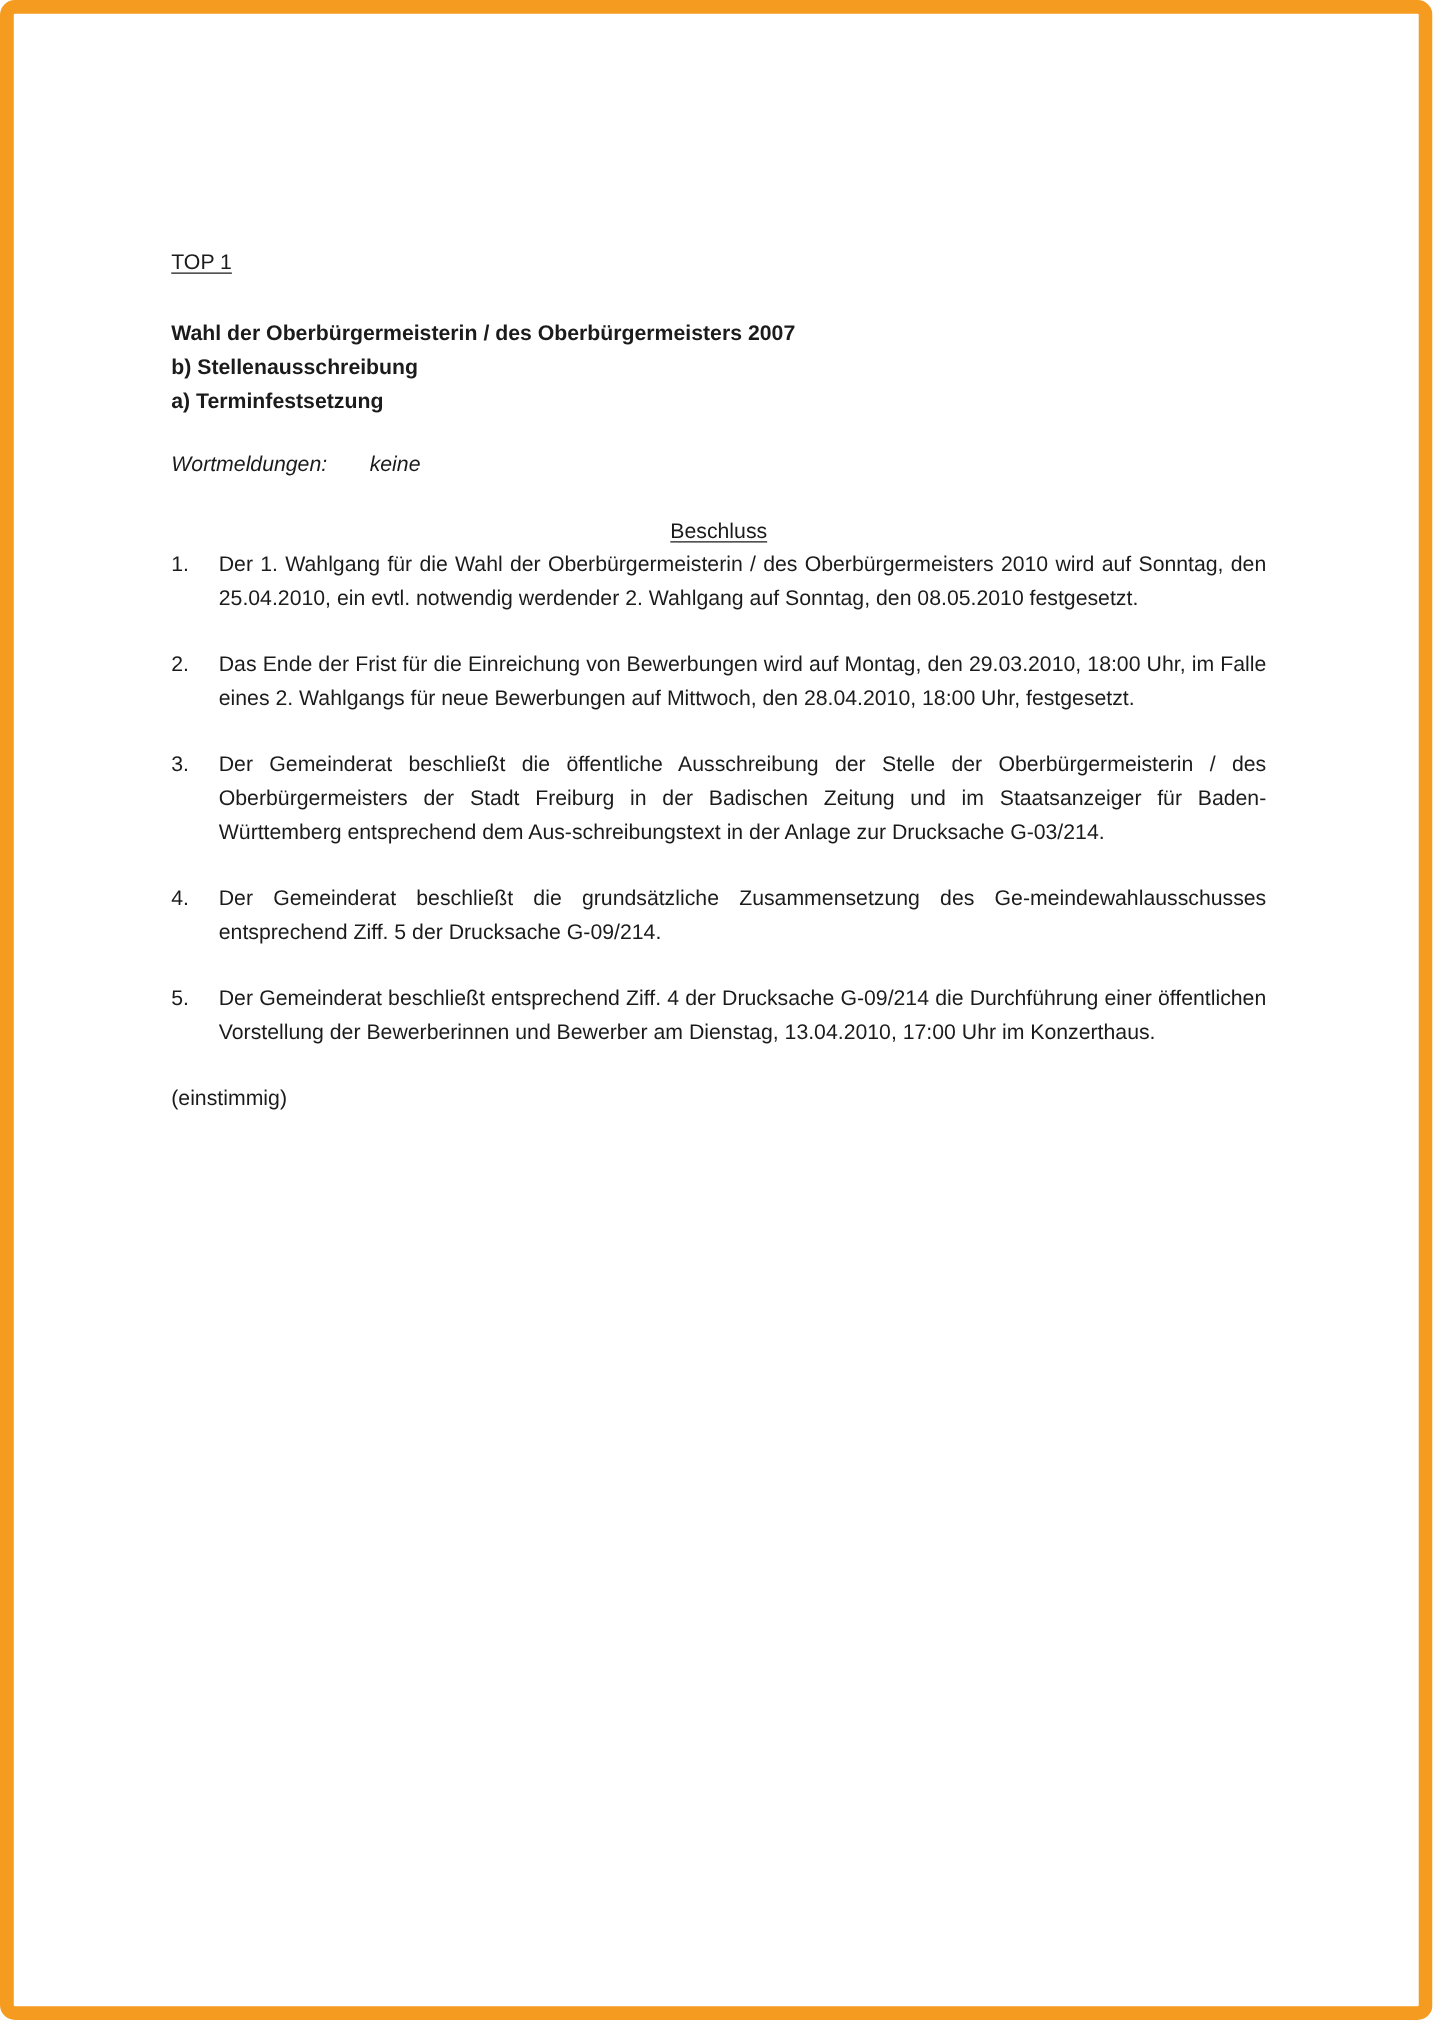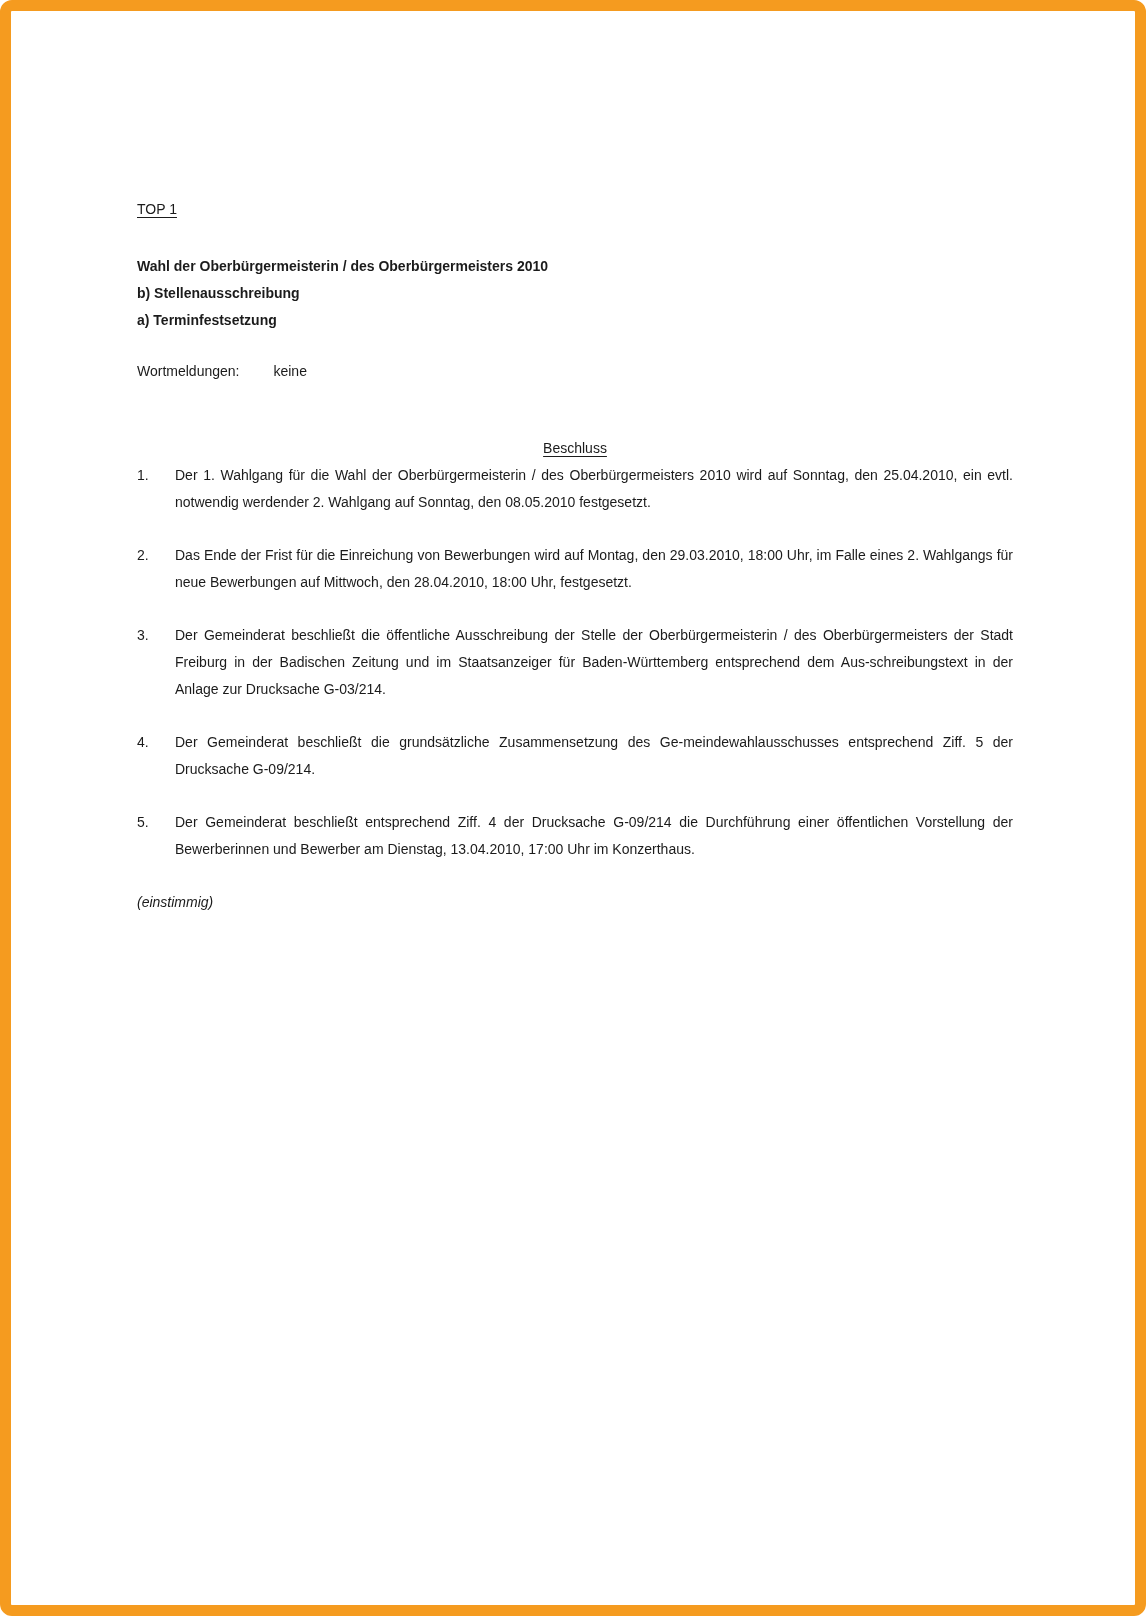--- a/index.html
+++ b/index.html
@@ -22,39 +22,40 @@
     border: 11px solid var(--accent, #F59B1F);
     border-radius: 12px;
     pointer-events: none;
     box-sizing: border-box;
   }
   .content {
     position: absolute;
     top: 196px;
     left: 137px;
     width: 876px;
-    font-size: 14px;
+    font-size: 17px;
     line-height: 27px;
   }
   .top-label {
     text-decoration: underline;
     text-underline-offset: 3px;
     margin-bottom: 30px;
   }
   .title-block {
     font-weight: bold;
     margin-bottom: 24px;
   }
   .title-line { white-space: pre-wrap; }
   .para {
     text-align: justify;
     margin-bottom: 26px;
   }
   .wortmeldungen {
-    margin-bottom: 50px;
+    margin-bottom: 26px;
+    font-style: italic;
   }
   .wortmeldungen .value {
     display: inline-block;
     margin-left: 34px;
   }
   .beschluss {
     text-align: center;
   }
   .beschluss span {
     text-decoration: underline;
@@ -66,35 +67,34 @@
   }
   .resolution .num {
     flex: 0 0 38px;
   }
   .resolution .res-text {
     flex: 1 1 auto;
     text-align: justify;
   }
   .closing {
     margin-top: 8px;
-    font-style: italic;
   }
 </style>
 </head>
 <body>
 
 <div class="page">
   <div class="frame"></div>
 
   <div class="content">
 
     <div class="top-label">TOP 1</div>
 
     <div class="title-block">
-      <div class="title-line">Wahl der Oberbürgermeisterin / des Oberbürgermeisters 2010</div>
+      <div class="title-line">Wahl der Oberbürgermeisterin / des Oberbürgermeisters 2007</div>
       <div class="title-line">b) Stellenausschreibung</div>
       <div class="title-line">a) Terminfestsetzung</div>
     </div>
 
 
 
     <div class="wortmeldungen">
       <span>Wortmeldungen:</span><span class="value">keine</span>
     </div>
 

